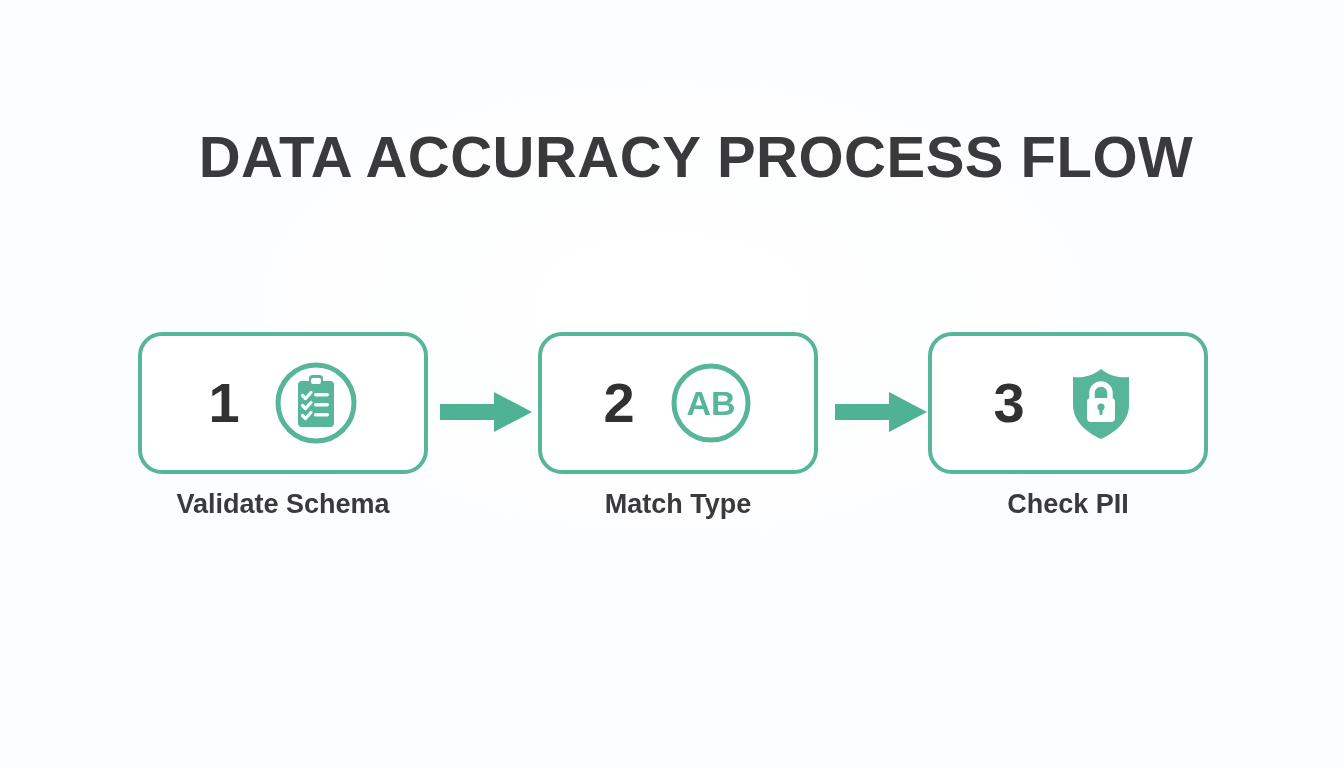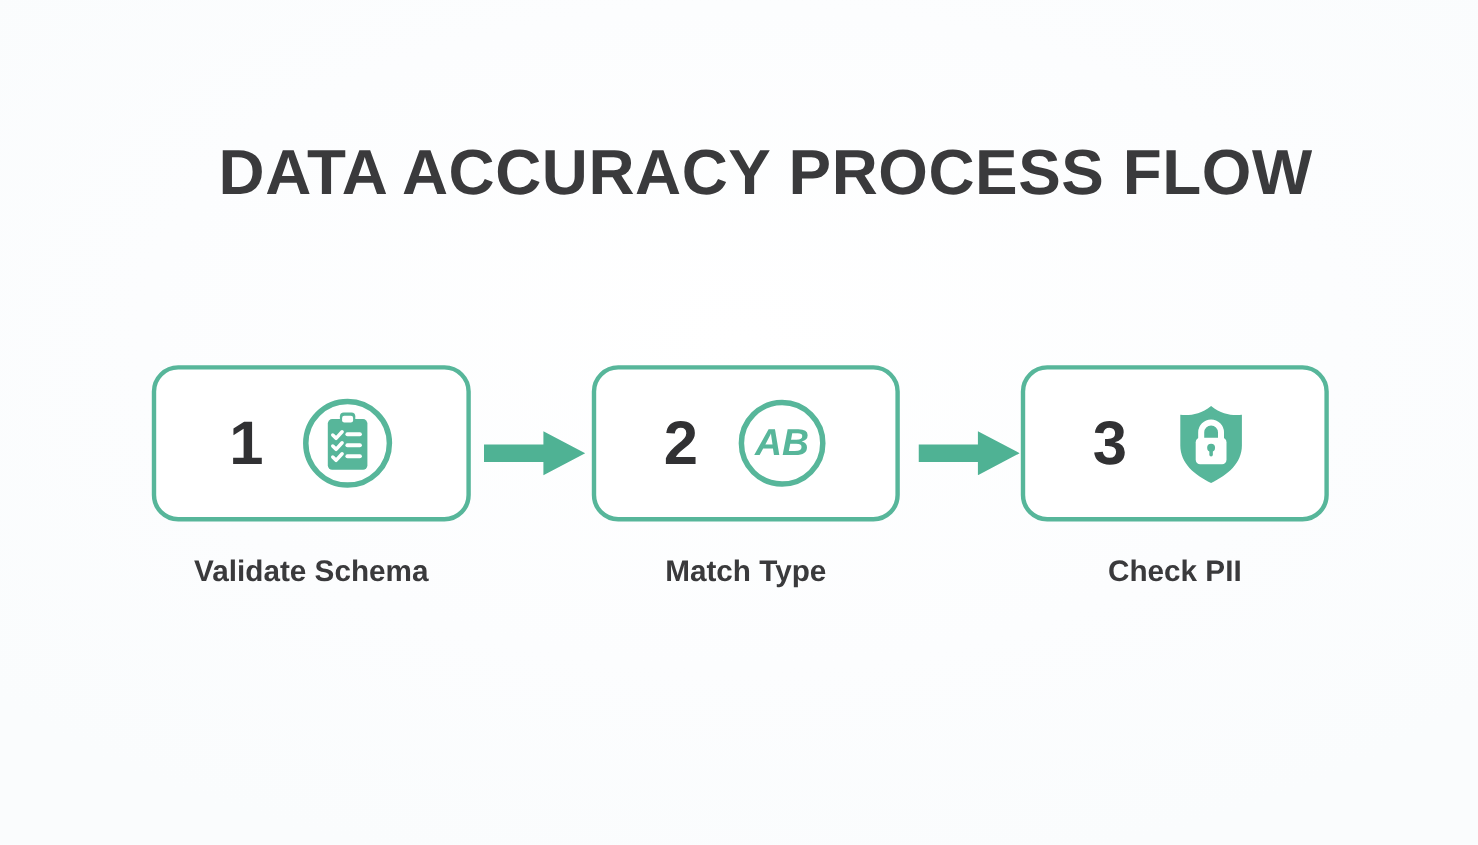--- a/index.html
+++ b/index.html
@@ -77,41 +77,39 @@
     line-height: 1;
   }
 
   .icon-slot {
     width: 84px;
     height: 84px;
     position: relative;
     display: flex;
     align-items: center;
     justify-content: center;
-    font-style: italic;
   }
 
   
   .arrow {
     position: absolute;
     top: 58px;
     width: 92px;
     height: 44px;
   }
   .arrow.a1 { left: 302px; }
   .arrow.a2 { left: 697px; }
 
   
   .labels {
     position: absolute;
     left: 138px;
     top: 490px;
     width: 1070px;
     height: 44px;
-    margin-top: 15px;
   }
   .step-label {
     position: absolute;
     top: 0;
     font-size: 27px;
     font-weight: bold;
     color: #3a3a3c;
     text-align: center;
     line-height: 1.1;
     white-space: nowrap;

